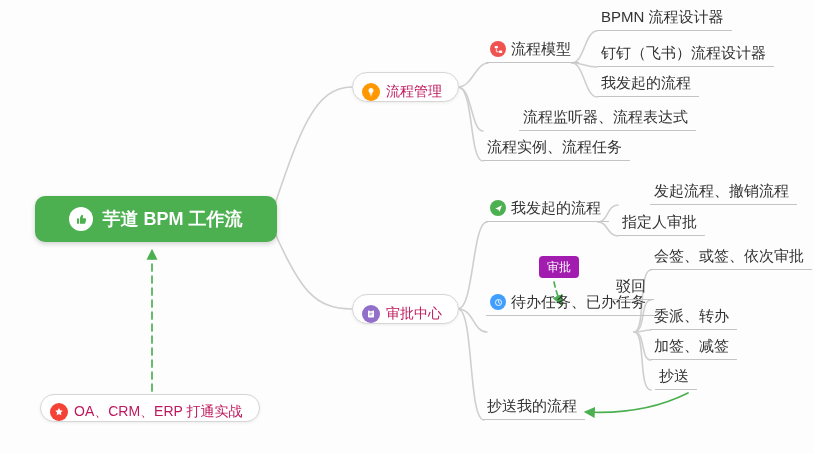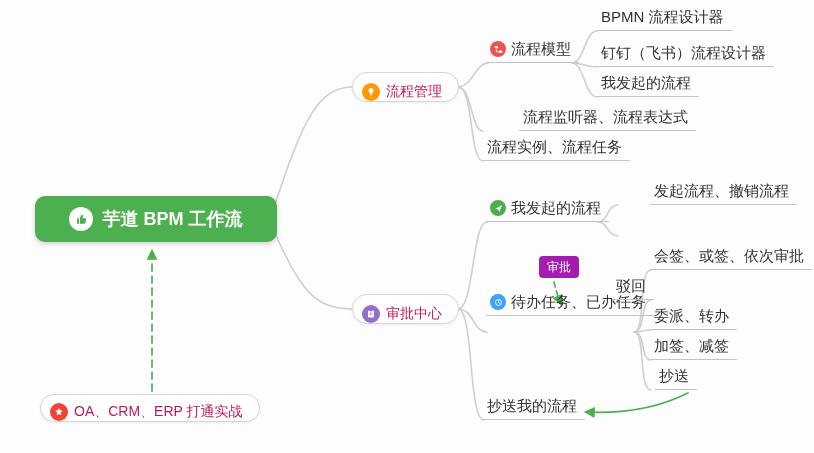--- a/index.html
+++ b/index.html
@@ -140,20 +140,23 @@
       <svg width="11" height="11" viewBox="0 0 16 16">
           <path fill="#fff" d="M3.2 8.2 13 3.4 9.4 12.6 7.6 9.4z"></path>
         </svg>
     </span>
     <span>我发起的流程</span>
   </div>
 
   <div class="leaf" style="left:618px; top:183px;margin-left:32px;">
     <span>发起流程、撤销流程</span>
   </div>
+  <div class="leaf" style="left:618px; top:214px;">
+    <span>指定人审批</span>
+  </div>
 
   <div class="badge">
     <span>审批</span>
   </div>
 
   <div class="leaf" style="left:486px; top:294px;">
     <span class="icon-circle ic-16" style="background:#409eff;">
       <svg width="11" height="11" viewBox="0 0 16 16">
           <circle cx="8" cy="8" r="4.4" fill="none" stroke="#fff" stroke-width="1.3"></circle>
           <path d="M8 5.4V8l2 1.2" stroke="#fff" stroke-width="1.2" fill="none" stroke-linecap="round"></path>

